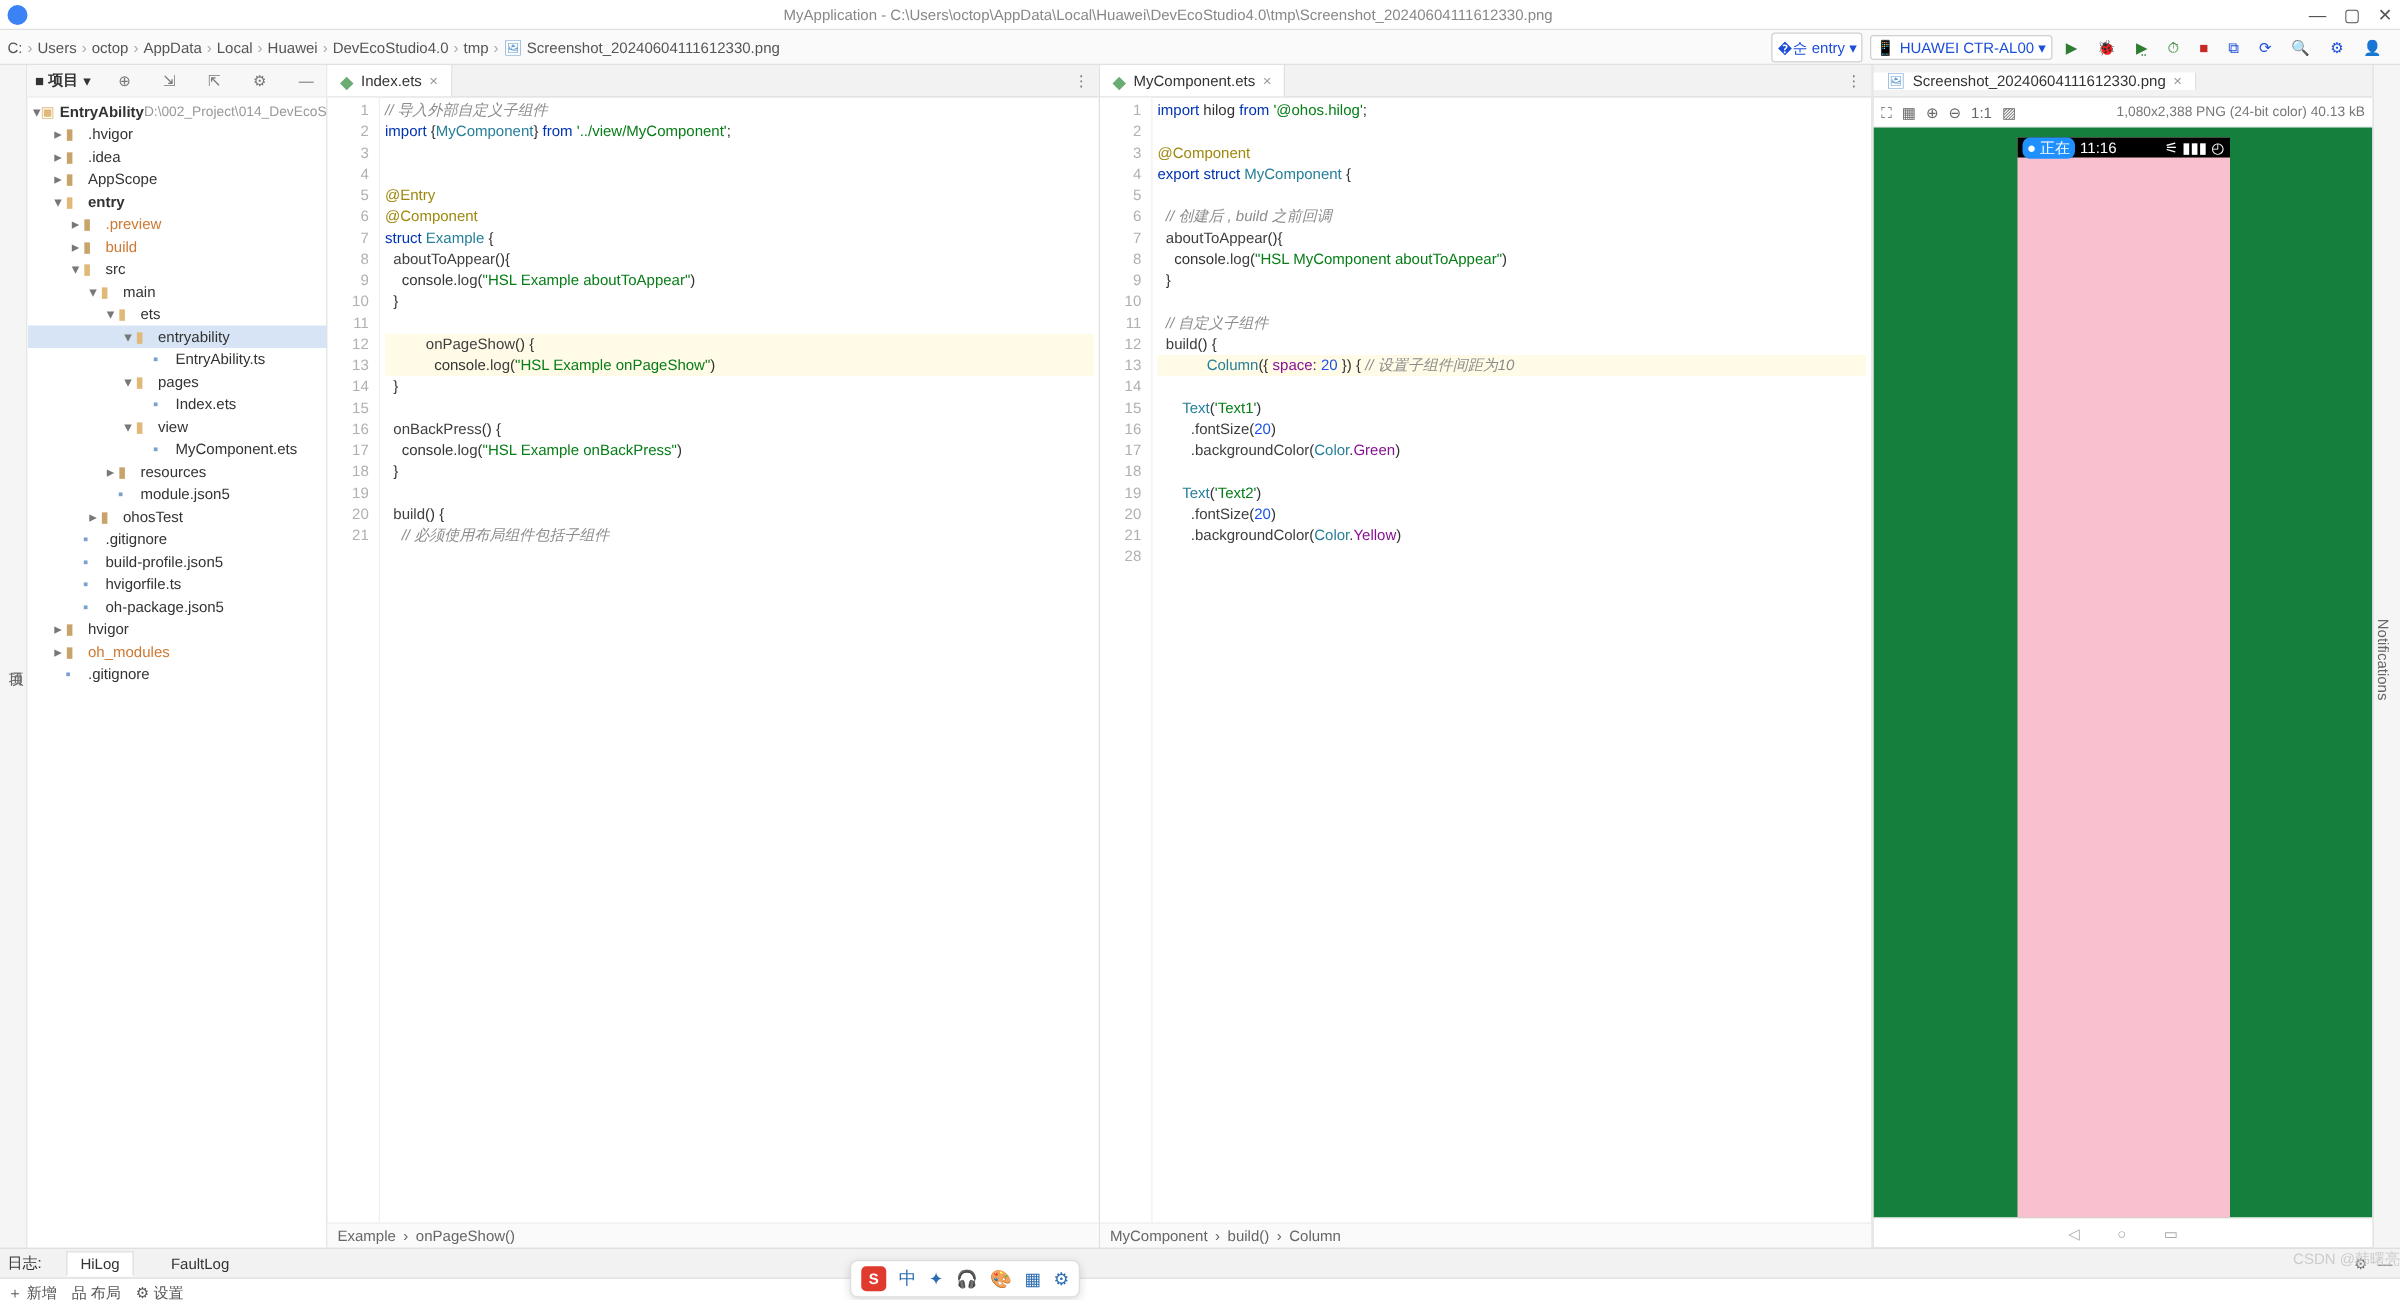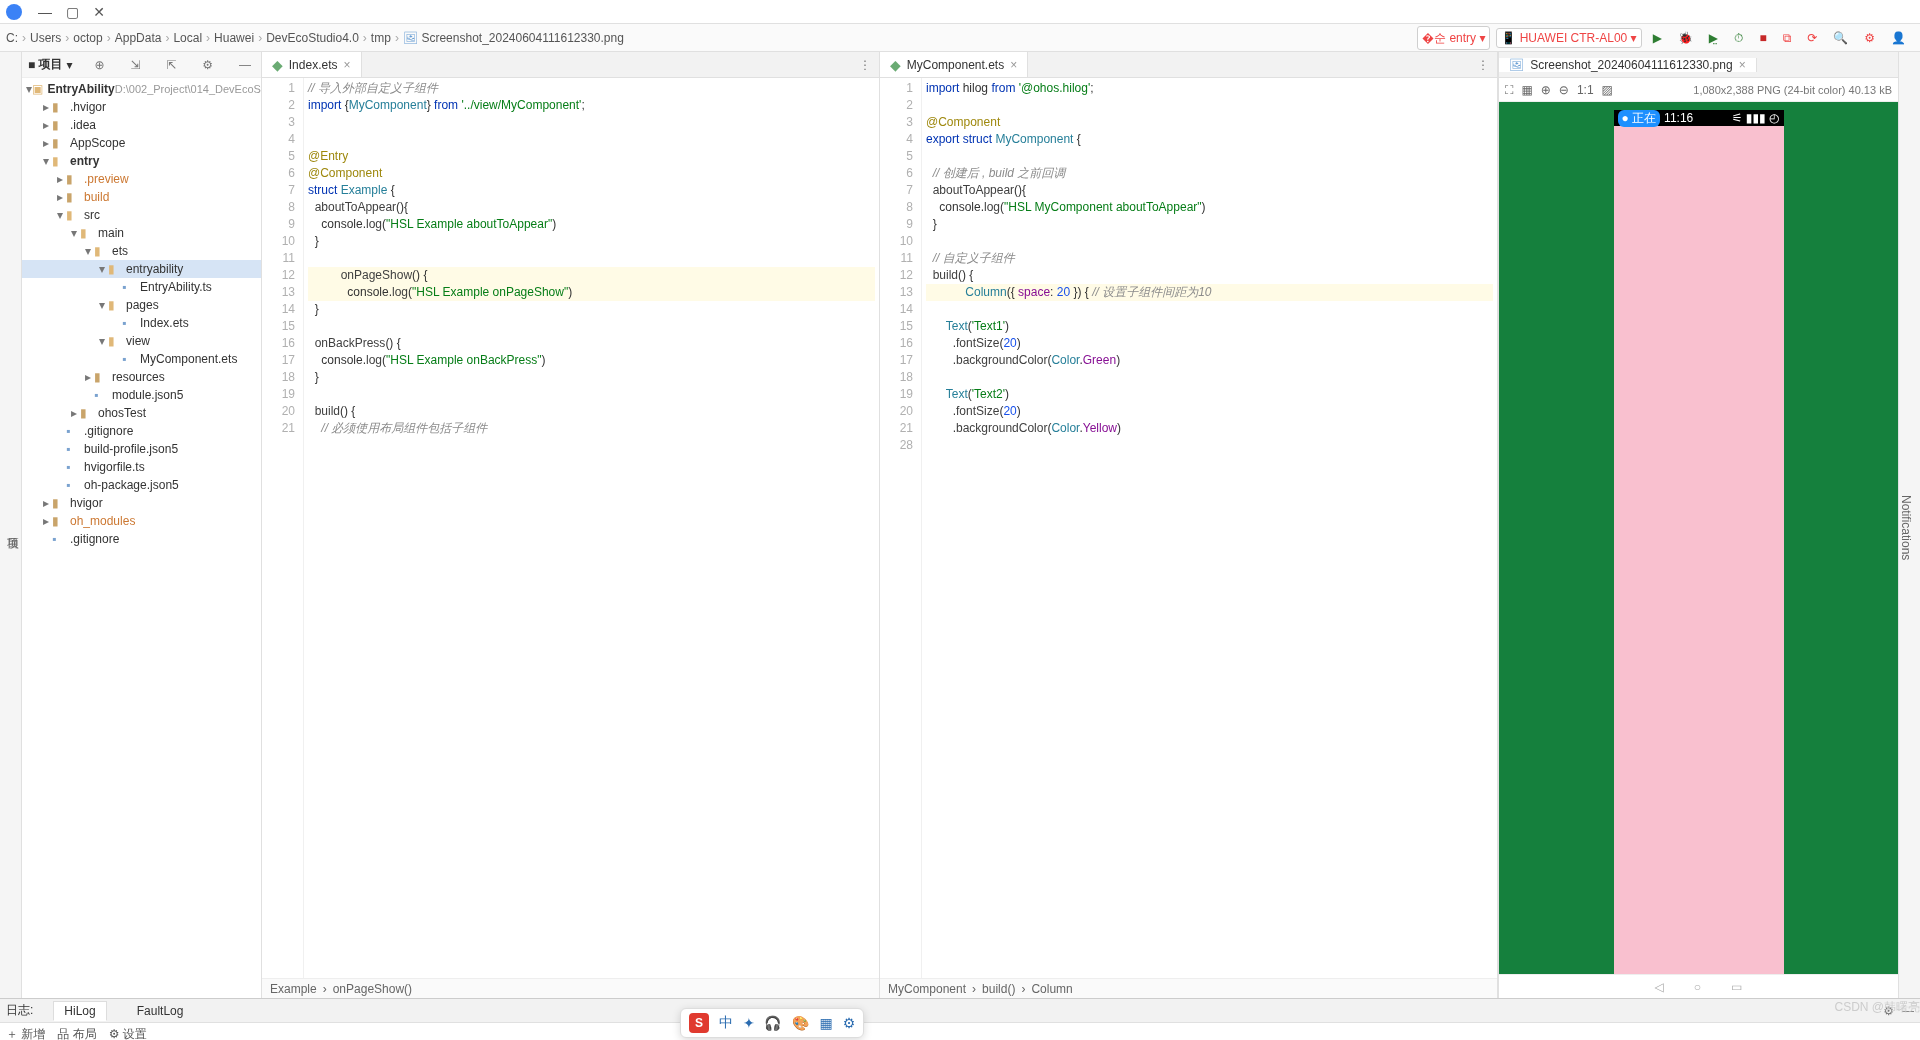--- a/index.html
+++ b/index.html
@@ -7,21 +7,21 @@
 .menubar { height:24px; display:flex; align-items:center; padding:0 6px; border-bottom:1px solid #e0e0e0; }
 .menubar .logo { width:16px; height:16px; background:#3b82f6; border-radius:50%; margin-right:8px; }
 .menubar .mi { margin-right:10px; cursor:pointer; }
 .menubar .title { margin-left:auto; margin-right:auto; color:#888; }
 .winctl { display:flex; gap:14px; margin-left:8px; }
 .winctl span { cursor:pointer; font-size:14px; color:#555; }
 .toolbar { height:28px; display:flex; align-items:center; padding:0 6px; border-bottom:1px solid #e0e0e0; background:#fafafa; }
 .crumb { color:#555; cursor:pointer; }
 .crumb.sep { margin:0 4px; color:#aaa; cursor:default; }
 .toolbar .spacer { flex:1; }
-.tbtn { margin:0 3px; cursor:pointer; color:#ef4444; padding:2px 4px; border:1px solid transparent; border-radius:3px; }
+.tbtn { margin:0 3px; cursor:pointer; color:#1d4ed8; padding:2px 4px; border:1px solid transparent; border-radius:3px; }
 .tbtn.box { border-color:#cfcfcf; background:#fff; }
 .main { display:flex; height:calc(100% - 24px - 28px - 22px - 20px); }
 .leftbar,.rightbar { width:22px; background:#f5f5f5; border-right:1px solid #e0e0e0; writing-mode:vertical-rl; text-align:center; font-size:11px; color:#666; padding-top:6px; }
 .rightbar { border-left:1px solid #e0e0e0; border-right:none; writing-mode:vertical-lr; }
 .proj { width:240px; border-right:1px solid #e0e0e0; background:#fff; display:flex; flex-direction:column; }
 .proj-hd { height:26px; display:flex; align-items:center; padding:0 6px; border-bottom:1px solid #eee; background:#f7f7f7; }
 .proj-hd b { font-weight:bold; margin-right:4px; }
 .proj-hd .ic { margin-left:auto; margin-right:4px; cursor:pointer; color:#777; }
 .tree { flex:1; overflow:auto; padding:2px 0; }
 .tree .nd { display:flex; align-items:center; height:18px; padding-right:4px; cursor:pointer; white-space:nowrap; }
@@ -79,20 +79,21 @@
 .floatbar { position:absolute; bottom:2px; left:680px; background:#fff; border:1px solid #ddd; border-radius:6px; box-shadow:0 2px 8px rgba(0,0,0,.15); padding:4px 8px; display:flex; gap:10px; align-items:center; }
 .floatbar .s { width:20px; height:20px; background:#e03a2f; color:#fff; border-radius:4px; text-align:center; line-height:20px; font-weight:bold; }
 .floatbar .i { color:#2b6cb0; cursor:pointer; font-size:14px; }
 .watermark { position:absolute; right:0; bottom:24px; color:#ccc; font-size:12px; }
 </style>
 </head>
 <body>
 
 <div class="menubar">
   <div class="logo"></div>
+  <span class="title">MyApplication - C:\Users\octop\AppData\Local\Huawei\DevEcoStudio4.0\tmp\Screenshot_20240604111612330.png</span>
   <div class="winctl">
     <span>—</span>
     <span>▢</span>
     <span>✕</span>
   </div>
 </div>
 
 <div class="toolbar">
   <span id="crumbs"><span class="crumb">C:</span><span class="crumb sep">›</span><span class="crumb">Users</span><span class="crumb sep">›</span><span class="crumb">octop</span><span class="crumb sep">›</span><span class="crumb">AppData</span><span class="crumb sep">›</span><span class="crumb">Local</span><span class="crumb sep">›</span><span class="crumb">Huawei</span><span class="crumb sep">›</span><span class="crumb">DevEcoStudio4.0</span><span class="crumb sep">›</span><span class="crumb">tmp</span><span class="crumb sep">›</span><span class="crumb"><span style="color:#6a9fd4">🖼</span> Screenshot_20240604111612330.png</span></span>
   <span class="spacer"></span>

